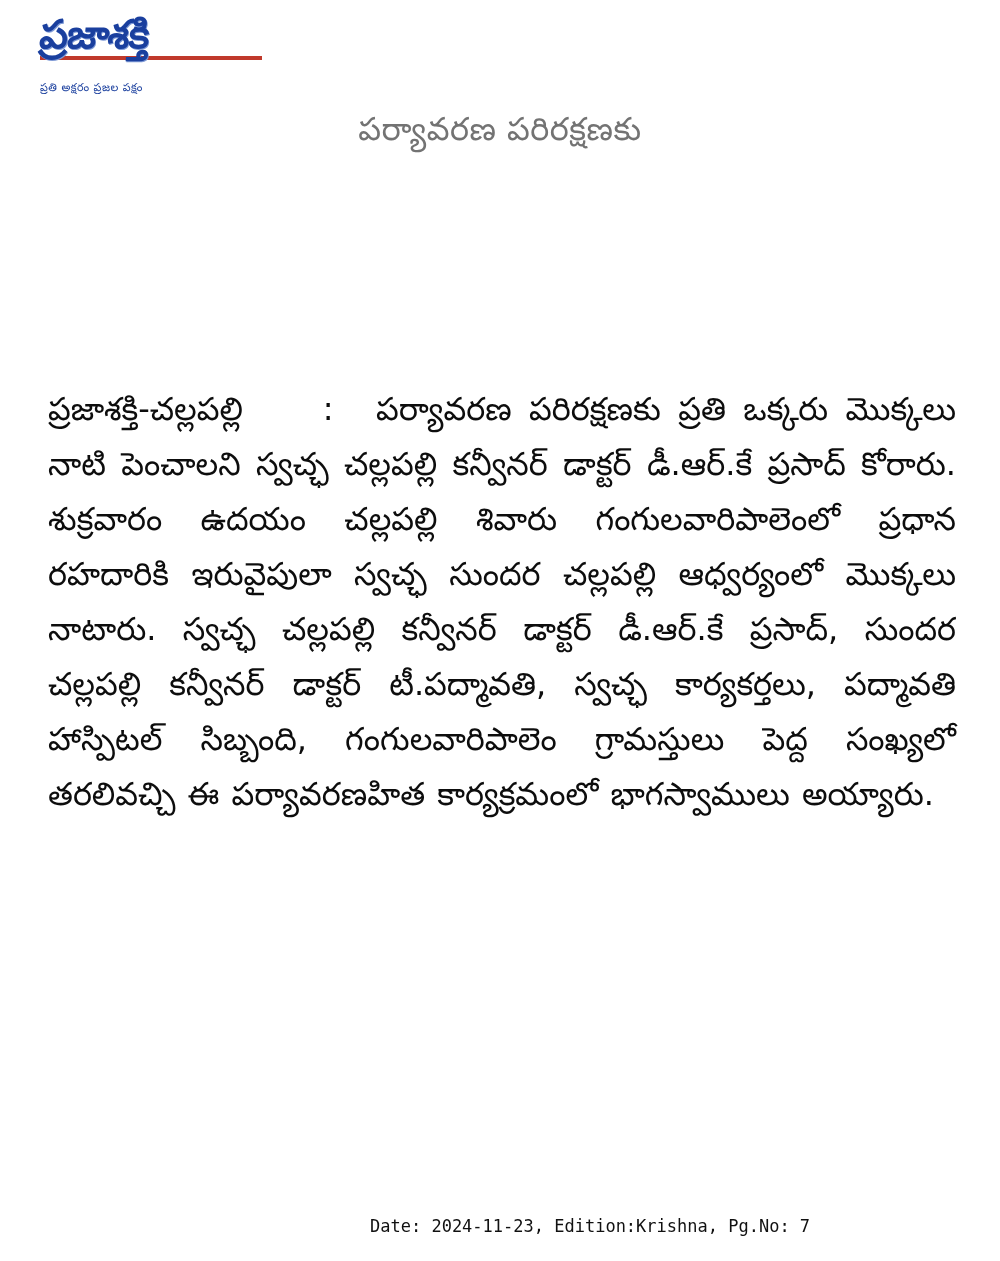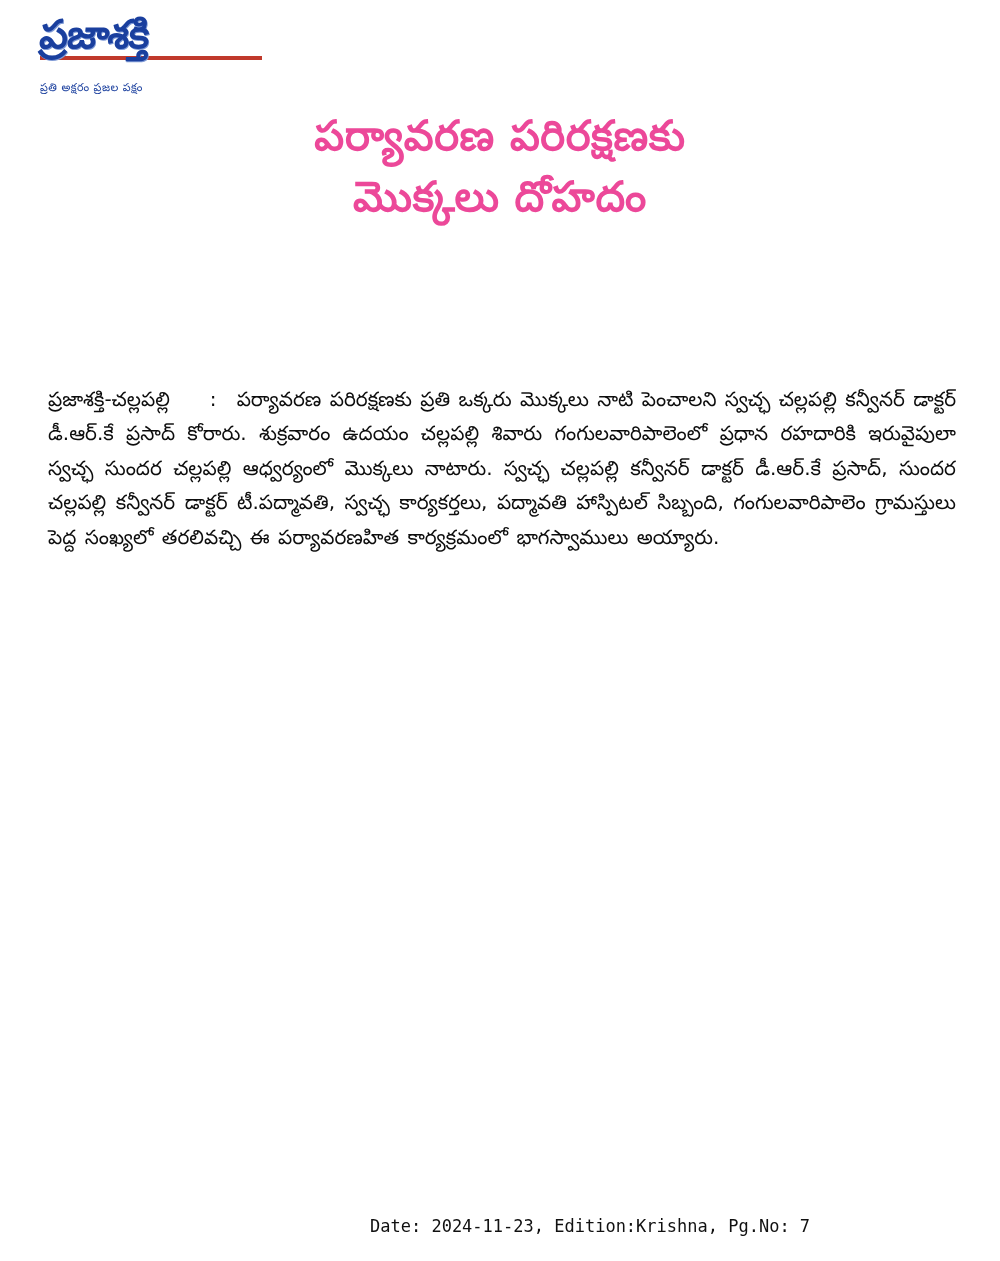--- a/index.html
+++ b/index.html
@@ -51,36 +51,36 @@
 
   
   .headline {
     position: absolute;
     left: 0;
     top: 106px;
     width: 1000px;
     text-align: center;
   }
   .headline-line {
-    font-size: 42px;
-    font-weight: bold;
+    font-size: 32px;
+    font-weight: normal;
     line-height: 1.45;
-    color: #ec4899;
+    color: #737373;
     letter-spacing: 0.5px;
   }
 
   
   .article-body {
     position: absolute;
     left: 48px;
     top: 382px;
     width: 908px;
   }
   .article-para {
-    font-size: 20px;
+    font-size: 32px;
     line-height: 1.72;
     text-align: justify;
     text-align-last: left;
     color: #0d0d0d;
     margin: 0;
     word-spacing: 2px;
   }
   .dateline {
     font-weight: normal;
   }
@@ -102,21 +102,20 @@
 <body>
 
 <div class="masthead">
   <div class="masthead-logo-text">ప్రజాశక్తి</div>
   <div class="masthead-underline"></div>
   <div class="masthead-tagline">ప్రతి అక్షరం ప్రజల పక్షం</div>
 </div>
 
 <div class="headline">
   <div class="headline-line">పర్యావరణ పరిరక్షణకు</div>
-  <div class="headline-line">మొక్కలు దోహదం</div>
 </div>
 
 <div class="article-body">
   <p class="article-para"><span class="dateline">ప్రజాశక్తి-చల్లపల్లి　　:　</span><span>పర్యావరణ పరిరక్షణకు ప్రతి ఒక్కరు మొక్కలు నాటి పెంచాలని స్వచ్ఛ చల్లపల్లి కన్వీనర్ డాక్టర్ డీ.ఆర్.కే ప్రసాద్ కోరారు. శుక్రవారం ఉదయం చల్లపల్లి శివారు గంగులవారిపాలెంలో ప్రధాన రహదారికి ఇరువైపులా స్వచ్ఛ సుందర చల్లపల్లి ఆధ్వర్యంలో మొక్కలు నాటారు. స్వచ్ఛ చల్లపల్లి కన్వీనర్ డాక్టర్ డీ.ఆర్.కే ప్రసాద్, సుందర చల్లపల్లి కన్వీనర్ డాక్టర్ టీ.పద్మావతి, స్వచ్ఛ కార్యకర్తలు, పద్మావతి హాస్పిటల్ సిబ్బంది, గంగులవారిపాలెం గ్రామస్తులు పెద్ద సంఖ్యలో తరలివచ్చి ఈ పర్యావరణహిత కార్యక్రమంలో భాగస్వాములు అయ్యారు.</span></p>
 </div>
 
 <div class="footer">
   <div class="footer-line">Date: 2024-11-23, Edition:Krishna, Pg.No: 7</div>
 </div>
 

